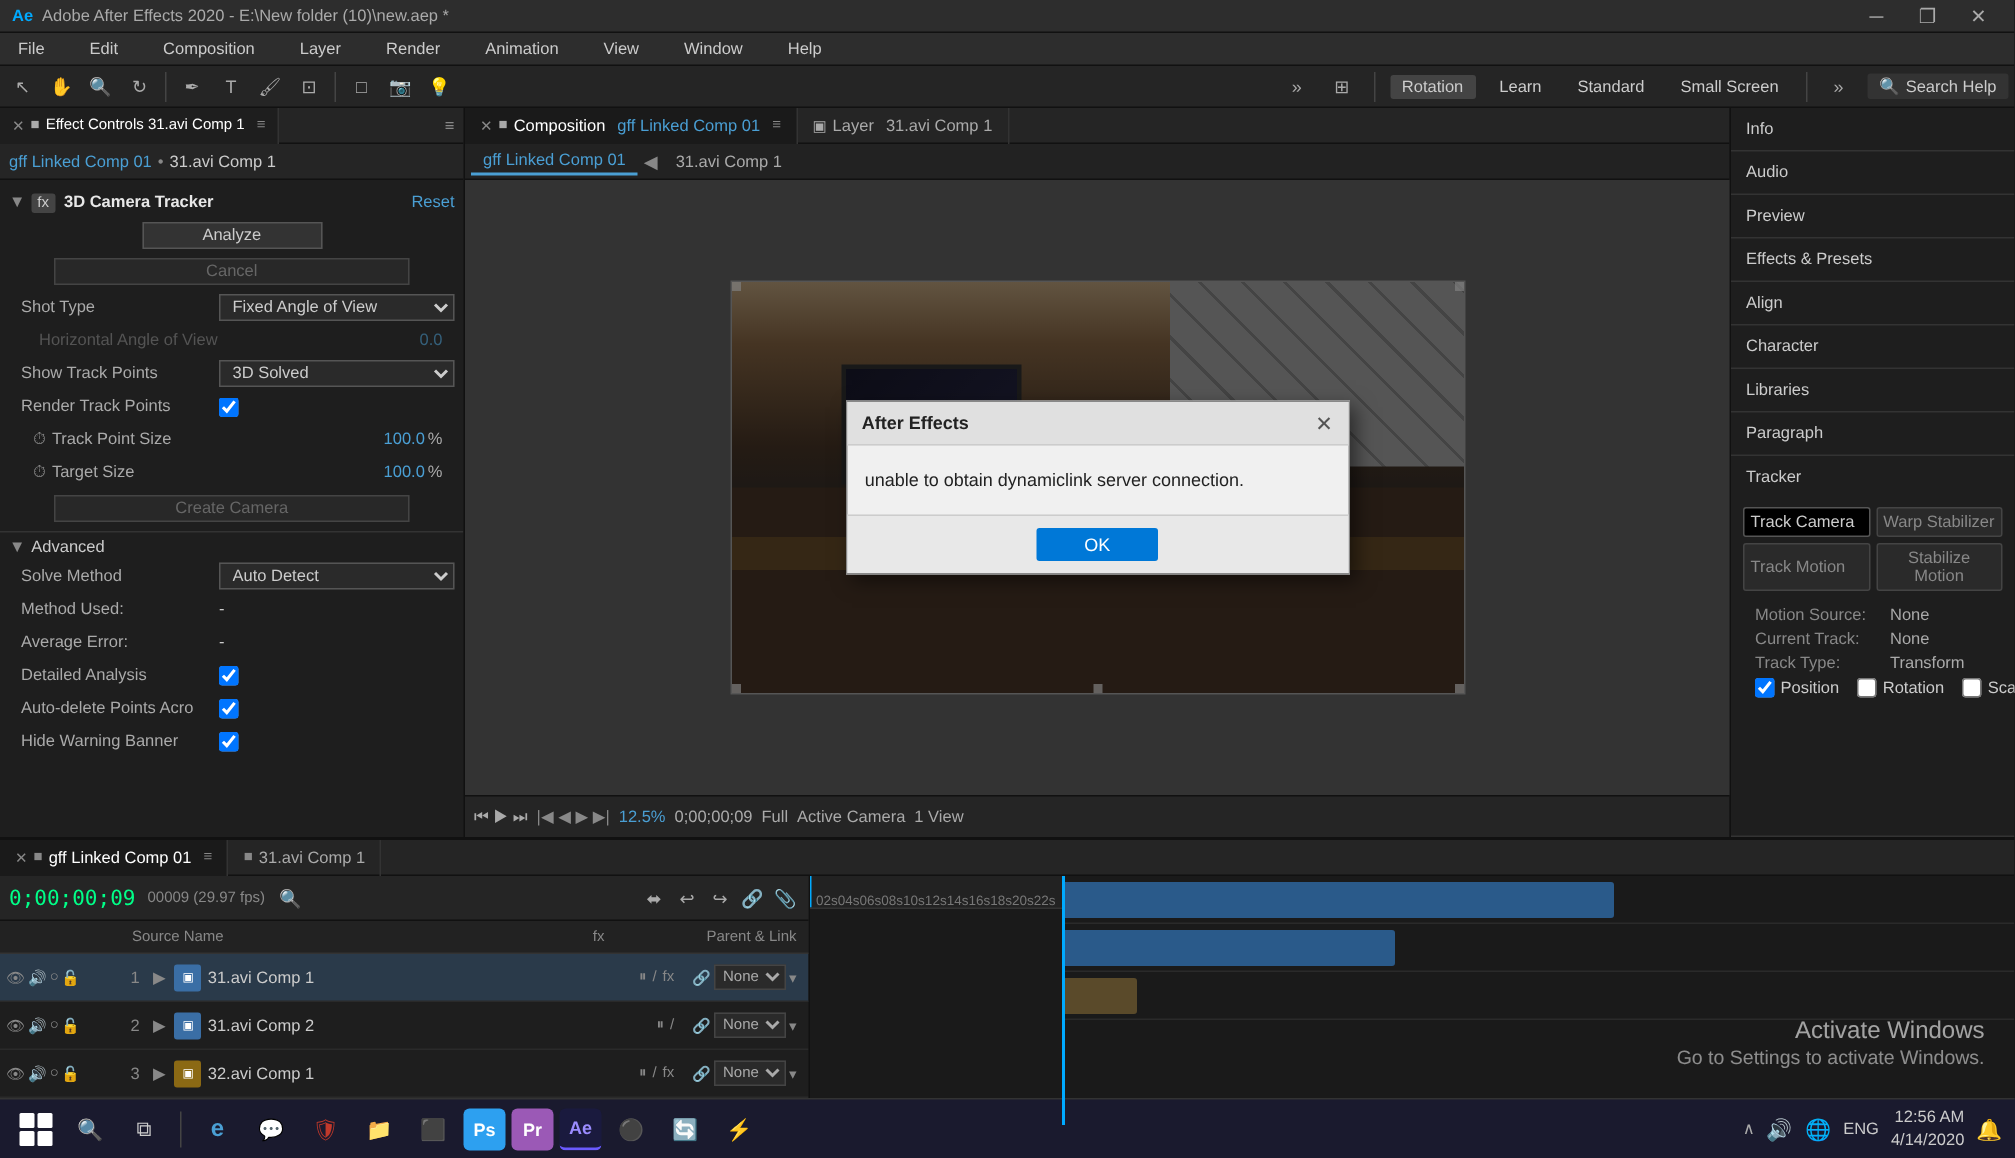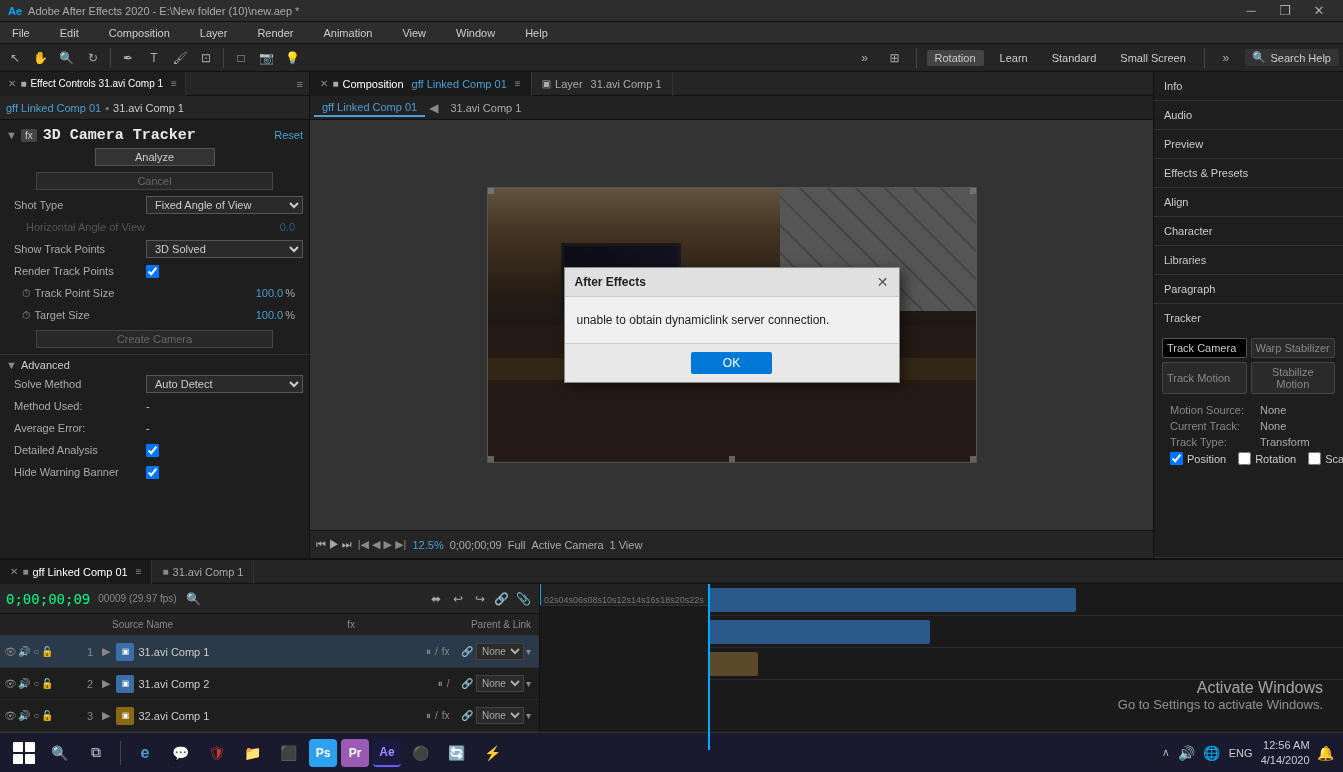--- a/index.html
+++ b/index.html
@@ -31,21 +31,21 @@
     
     .left-panel { width: 310px; background: #1e1e1e; border-right: 1px solid #111; display: flex; flex-direction: column; overflow: hidden; }
     .panel-tab-bar { height: 24px; background: #252525; display: flex; align-items: center; border-bottom: 1px solid #111; }
     .panel-tab { height: 24px; padding: 0 8px; display: flex; align-items: center; cursor: pointer; font-size: 11px; color: #aaa; border-right: 1px solid #333; gap: 4px; }
     .panel-tab.active { background: #1e1e1e; color: #fff; }
     .panel-tab-menu { margin-left: auto; padding: 0 6px; cursor: pointer; color: #888; }
 
     
     .effect-header { height: 24px; background: #252525; display: flex; align-items: center; padding: 0 6px; gap: 4px; font-size: 11px; border-bottom: 1px solid #111; }
     .fx-badge { background: #444; color: #ccc; padding: 1px 4px; border-radius: 2px; font-size: 10px; }
-    .effect-name { color: #e8e8e8; font-size: 15px; font-weight: bold; font-family: Liberation Mono, monospace; }
+    .effect-name { color: #e8e8e8; font-size: 11px; font-weight: bold; }
     .reset-btn { margin-left: auto; color: #4a9fd4; cursor: pointer; }
 
     .effect-controls { flex: 1; overflow-y: auto; padding: 4px 0; }
     .control-row { display: flex; align-items: center; padding: 2px 6px; min-height: 22px; }
     .control-label { width: 140px; color: #aaa; font-size: 11px; padding-left: 8px; }
     .control-value { flex: 1; display: flex; align-items: center; gap: 4px; }
     .control-btn { background: #333; border: 1px solid #555; color: #ccc; padding: 2px 8px; cursor: pointer; font-size: 11px; width: 100%; text-align: center; }
     .control-select { background: #2a2a2a; border: 1px solid #555; color: #ccc; padding: 1px 4px; font-size: 11px; width: 100%; cursor: pointer; }
     .control-checkbox { cursor: pointer; }
     .control-blue { color: #4a9fd4; }
@@ -90,21 +90,21 @@
     .timeline-tab-bar { height: 24px; background: #252525; display: flex; align-items: center; border-bottom: 1px solid #111; }
     .timeline-tab { height: 24px; padding: 0 10px; display: flex; align-items: center; cursor: pointer; font-size: 11px; color: #aaa; border-right: 1px solid #333; gap: 4px; }
     .timeline-tab.active { background: #1a1a1a; color: #fff; }
     .timeline-content { display: flex; flex: 1; overflow: hidden; }
     .timeline-left { width: 540px; background: #1e1e1e; border-right: 1px solid #111; display: flex; flex-direction: column; }
     .timeline-header-row { height: 30px; background: #252525; display: flex; align-items: center; padding: 0 6px; border-bottom: 1px solid #111; gap: 8px; }
     .time-display { color: #00ff88; font-size: 14px; font-family: monospace; }
     .fps-display { color: #888; font-size: 10px; }
     .timeline-controls { display: flex; gap: 4px; }
     .tl-icon { color: #aaa; cursor: pointer; font-size: 12px; width: 18px; height: 18px; display: flex; align-items: center; justify-content: center; }
-    .timeline-col-headers { height: 22px; background: #222; display: flex; align-items: center; padding: 0 4px; border-bottom: 1px solid #333; gap: 24px; }
+    .timeline-col-headers { height: 22px; background: #222; display: flex; align-items: center; padding: 0 4px; border-bottom: 1px solid #333; }
     .col-header { font-size: 10px; color: #888; padding: 0 4px; }
     .timeline-layers { flex: 1; overflow-y: auto; }
     .layer-row { height: 32px; display: flex; align-items: center; border-bottom: 1px solid #2a2a2a; }
     .layer-row.active { background: #2a3a4a; }
     .layer-icons { display: flex; align-items: center; gap: 2px; padding: 0 4px; width: 80px; }
     .layer-icon { color: #888; font-size: 10px; cursor: pointer; }
     .layer-num { width: 20px; text-align: center; color: #888; font-size: 11px; }
     .layer-thumb { width: 18px; height: 18px; background: #3a6ea5; border-radius: 2px; margin: 0 4px; display: flex; align-items: center; justify-content: center; font-size: 8px; color: #fff; }
     .layer-name { flex: 1; color: #ccc; font-size: 11px; cursor: pointer; }
     .layer-controls { display: flex; gap: 4px; padding: 0 4px; }
@@ -314,20 +314,24 @@
       <div class="control-row">
         <span class="control-label">Average Error:</span>
         <span>-</span>
       </div>
 
       <div class="control-row">
         <span class="control-label">Detailed Analysis</span>
         <input type="checkbox" checked="" class="control-checkbox" style="">
       </div>
 
+      <div class="control-row">
+        <span class="control-label">Auto-delete Points Acro</span>
+        <input type="checkbox" checked="" class="control-checkbox" style="">
+      </div>
 
       <div class="control-row">
         <span class="control-label">Hide Warning Banner</span>
         <input type="checkbox" checked="" class="control-checkbox" style="">
       </div>
     </div>
   </div>
 
   <div class="center-panel">
     <div class="comp-tab-bar">

